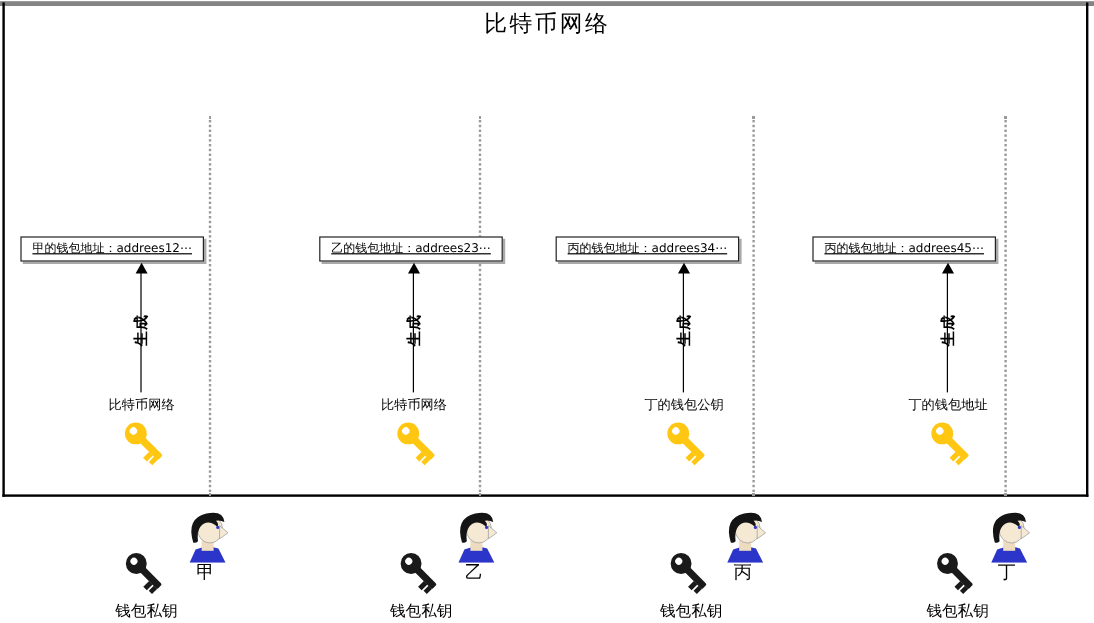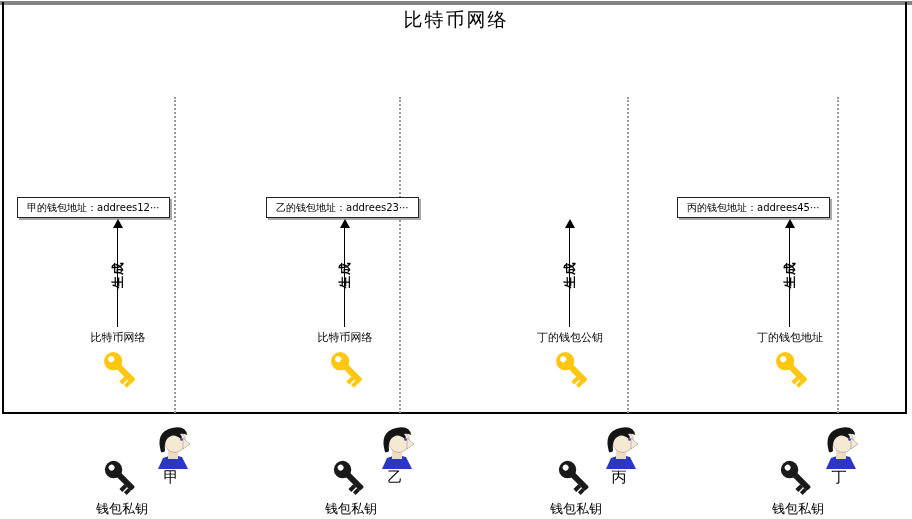--- a/index.html
+++ b/index.html
@@ -6,21 +6,21 @@
   #page{position:relative;width:912px;height:519px;background:#fff;overflow:hidden;
         font-family:"DejaVu Sans","Liberation Sans",sans-serif;color:#000;}
   .topbar{position:absolute;left:0;top:1px;width:912px;height:4px;background:#848484;}
   .netbox{position:absolute;left:2px;top:2px;width:901px;height:410px;
           border-left:2px solid #000;border-right:2px solid #000;border-bottom:2px solid #000;}
   .title{position:absolute;left:0;top:7px;width:912px;text-align:center;
          font-size:19px;letter-spacing:2px;}
   .sep{position:absolute;top:97px;height:316px;width:0;border-left:2px dotted #9a9a9a;}
   .addr-box{position:absolute;top:197px;width:151px;height:19px;background:#fff;
             border:1px solid #222;box-shadow:2px 2px 0 #a9a9a9;
-            font-size:10px;line-height:19px;text-align:center;white-space:nowrap;overflow:hidden;}
+            font-size:10px;line-height:19px;text-align:center;white-space:nowrap;overflow:hidden;text-decoration:underline;}
   .arrow-line{position:absolute;top:227px;height:100px;width:0;border-left:1.5px solid #000;}
   .arrow-head{position:absolute;top:219px;width:0;height:0;
               border-left:5px solid transparent;border-right:5px solid transparent;
               border-bottom:9px solid #000;}
   .gen-label{position:absolute;top:267px;width:60px;height:16px;line-height:16px;
              text-align:center;font-size:12.5px;font-weight:bold;letter-spacing:1px;
              transform:rotate(-90deg);}
   .pub-label{position:absolute;top:330px;width:120px;text-align:center;font-size:11px;white-space:nowrap;}
   .icon{position:absolute;}
   .key-yellow{color:#FFC711;}
@@ -76,20 +76,21 @@
 
   <div class="addr-box" style="left:241px;margin-left:25px;">乙的钱包地址：addrees23⋯</div>
   <div class="arrow-head" style="left:340px;"></div>
   <div class="arrow-line" style="left:344px;"></div>
   <div class="gen-label" style="left:315px;">生成</div>
   <div class="pub-label" style="left:285px;">比特币网络</div>
   <svg class="icon key-yellow" style="left:326px;top:347px;" width="46" height="46">
       <use href="#key-shape" xlink:href="#key-shape"></use>
     </svg>
 
+  <div class="addr-box" style="left:463px;">丙的钱包地址：addrees34⋯</div>
   <div class="arrow-head" style="left:565px;"></div>
   <div class="arrow-line" style="left:569px;"></div>
   <div class="gen-label" style="left:540px;">生成</div>
   <div class="pub-label" style="left:510px;">丁的钱包公钥</div>
   <svg class="icon key-yellow" style="left:551px;top:347px;" width="46" height="46">
       <use href="#key-shape" xlink:href="#key-shape"></use>
     </svg>
 
   <div class="addr-box" style="left:677px;">丙的钱包地址：addrees45⋯</div>
   <div class="arrow-head" style="left:785px;"></div>

